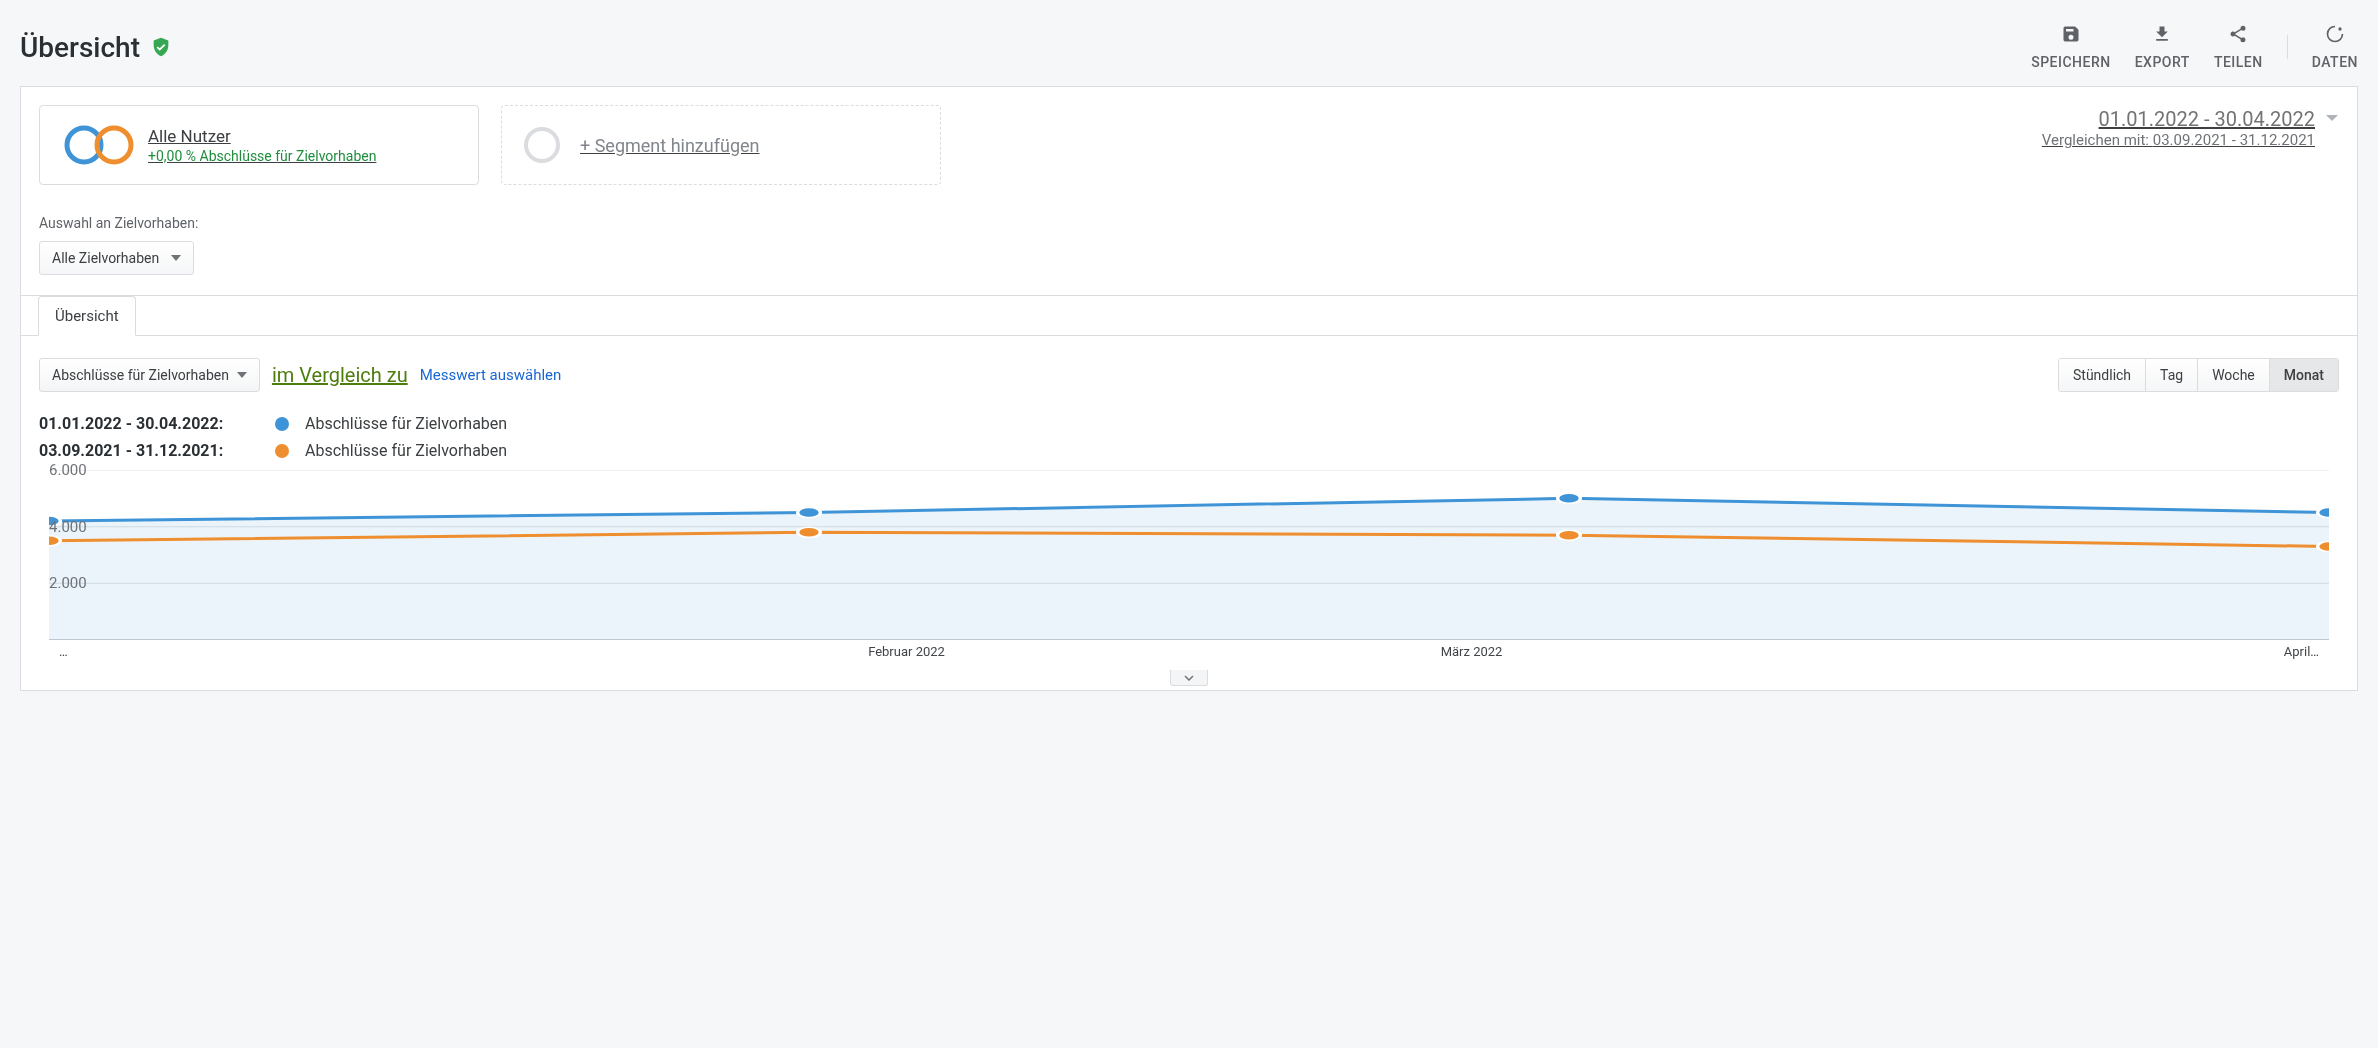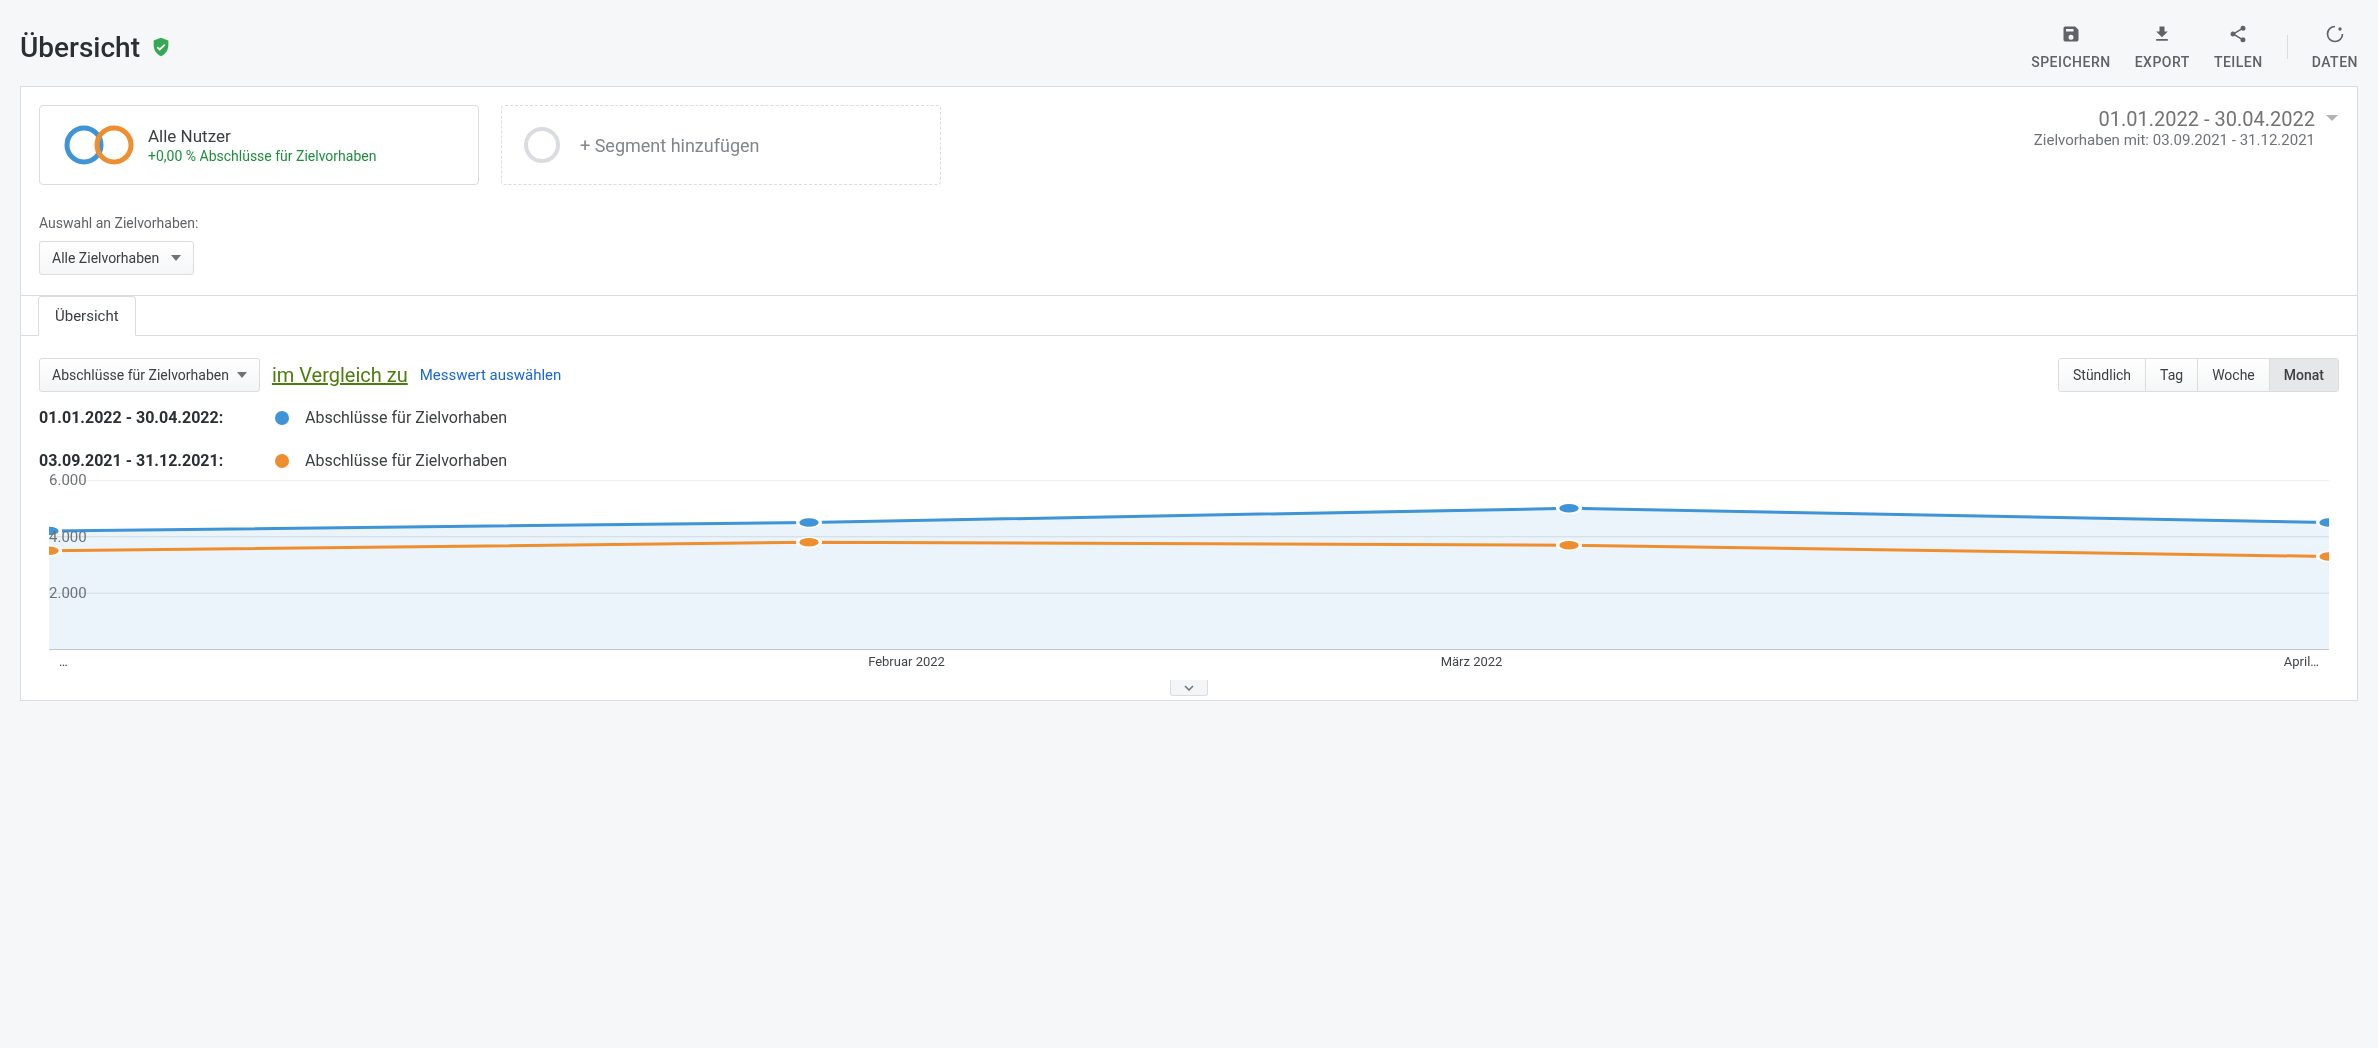--- a/index.html
+++ b/index.html
@@ -24,21 +24,21 @@
   .shield{width:22px;height:22px;display:inline-block;}
   .actions{display:flex;align-items:center;gap:24px;color:var(--text2);}
   .action{display:flex;align-items:center;gap:10px;cursor:pointer;letter-spacing:.5px;font-weight:500;font-size:14px;flex-direction:column;}
   .action svg{width:20px;height:20px;fill:var(--text2);}
   .vdiv{width:1px;height:24px;background:var(--border);}
 
   
   .card{background:#fff;border:1px solid var(--border);border-radius:0;padding:18px 18px 0;}
 
   
-  .seg-row{display:flex;align-items:flex-start;gap:22px;}
+  .seg-row{display:flex;align-items:flex-start;gap:22px;text-decoration:underline;}
   .seg-box{border:1px solid var(--border);border-radius:4px;padding:14px 22px;display:flex;align-items:center;gap:12px;min-width:440px;height:80px;}
   .seg-circles{display:flex;align-items:center;}
   .circ-svg{width:74px;height:44px;}
   .seg-info{display:flex;flex-direction:column;gap:2px;}
   .seg-name{font-size:17px;color:#3c4043;}
   .seg-sub{font-size:14px;color:var(--green);}
   .seg-add{border:1px dashed var(--border);border-radius:4px;padding:14px 22px;display:flex;align-items:center;gap:20px;min-width:440px;height:80px;color:#80868b;cursor:pointer;}
   .seg-add .ring{width:36px;height:36px;border:4px solid var(--border);border-radius:50%;}
   .seg-add-text{font-size:18px;}
 
@@ -64,21 +64,21 @@
   .metric-left{display:flex;align-items:center;gap:12px;}
   .metric-sel{display:inline-flex;align-items:center;gap:8px;border:1px solid var(--border);background:linear-gradient(#fff,#f4f5f6);border-radius:3px;padding:8px 12px;color:#3c4043;cursor:pointer;}
   .vs{color:#4d7c0f;font-size:20px;text-decoration:underline;}
   .metric-link{color:var(--link);font-size:15px;text-decoration:none;cursor:pointer;}
   .gran{display:flex;border:1px solid var(--border);border-radius:3px;overflow:hidden;}
   .gran-btn{padding:8px 14px;cursor:pointer;color:#3c4043;background:linear-gradient(#fff,#f5f6f7);border-left:1px solid var(--border);}
   .gran-btn:first-child{border-left:none;}
   .gran-btn.active{background:#e6e7e8;font-weight:500;}
 
   
-  .legend{margin-top:6px;display:flex;flex-direction:column;gap:24px;font-size:16px;}
+  .legend{margin-top:12px;display:flex;flex-direction:column;gap:8px;font-size:16px;}
   .legend-row{display:flex;align-items:center;gap:16px;}
   .legend-date{font-weight:700;color:#2a2f33;min-width:220px;}
   .dot{width:14px;height:14px;border-radius:50%;display:inline-block;}
   .blue{background:var(--blue);}
   .orange{background:var(--orange);}
 
   
   .chart{margin-top:10px;position:relative;height:200px;padding:0 10px;}
   .chart svg{width:100%;height:170px;display:block;}
   .ytick{position:absolute;left:10px;font-size:15px;color:#6f7377;transform:translateY(-50%);}
@@ -146,21 +146,21 @@
           <span class="seg-sub">+0,00 % Abschlüsse für Zielvorhaben</span>
         </div>
       </div>
       <div class="seg-add">
         <span class="ring"></span>
         <span class="seg-add-text">+ Segment hinzufügen</span>
       </div>
       <div class="date-picker">
         <div class="date-lines">
           <span class="date-main">01.01.2022 - 30.04.2022</span>
-          <span class="date-sub"><span>Zielvorhaben mit: </span><span>03.09.2021 - 31.12.2021</span></span>
+          <span class="date-sub"><span>Vergleichen mit: </span><span>03.09.2021 - 31.12.2021</span></span>
         </div>
         <div class="date-tri">
           <svg width="14" height="10" viewBox="0 0 14 10">
               <path d="M1 1l6 6 6-6" fill="#b0b4b8"></path>
             </svg>
         </div>
       </div>
     </div>
 
     

